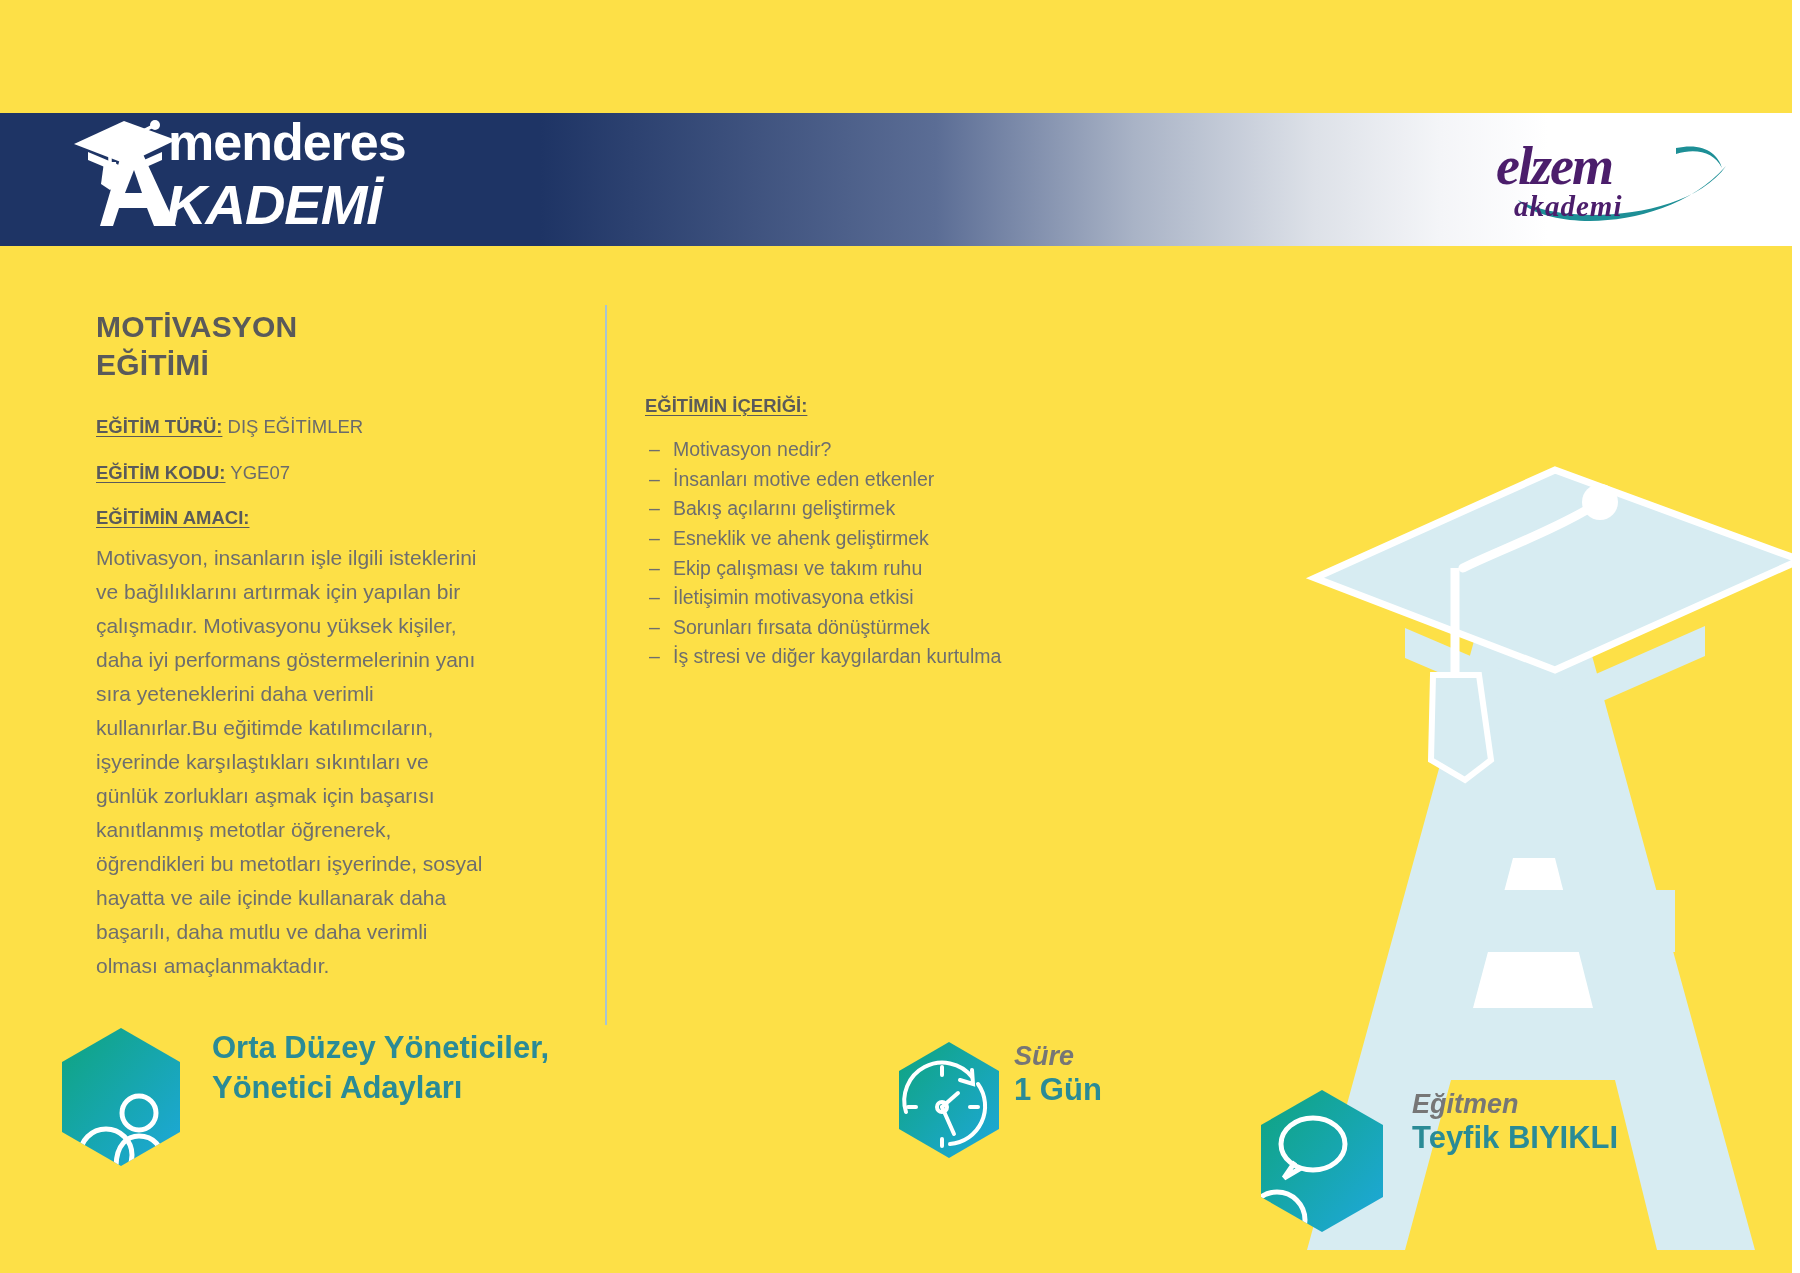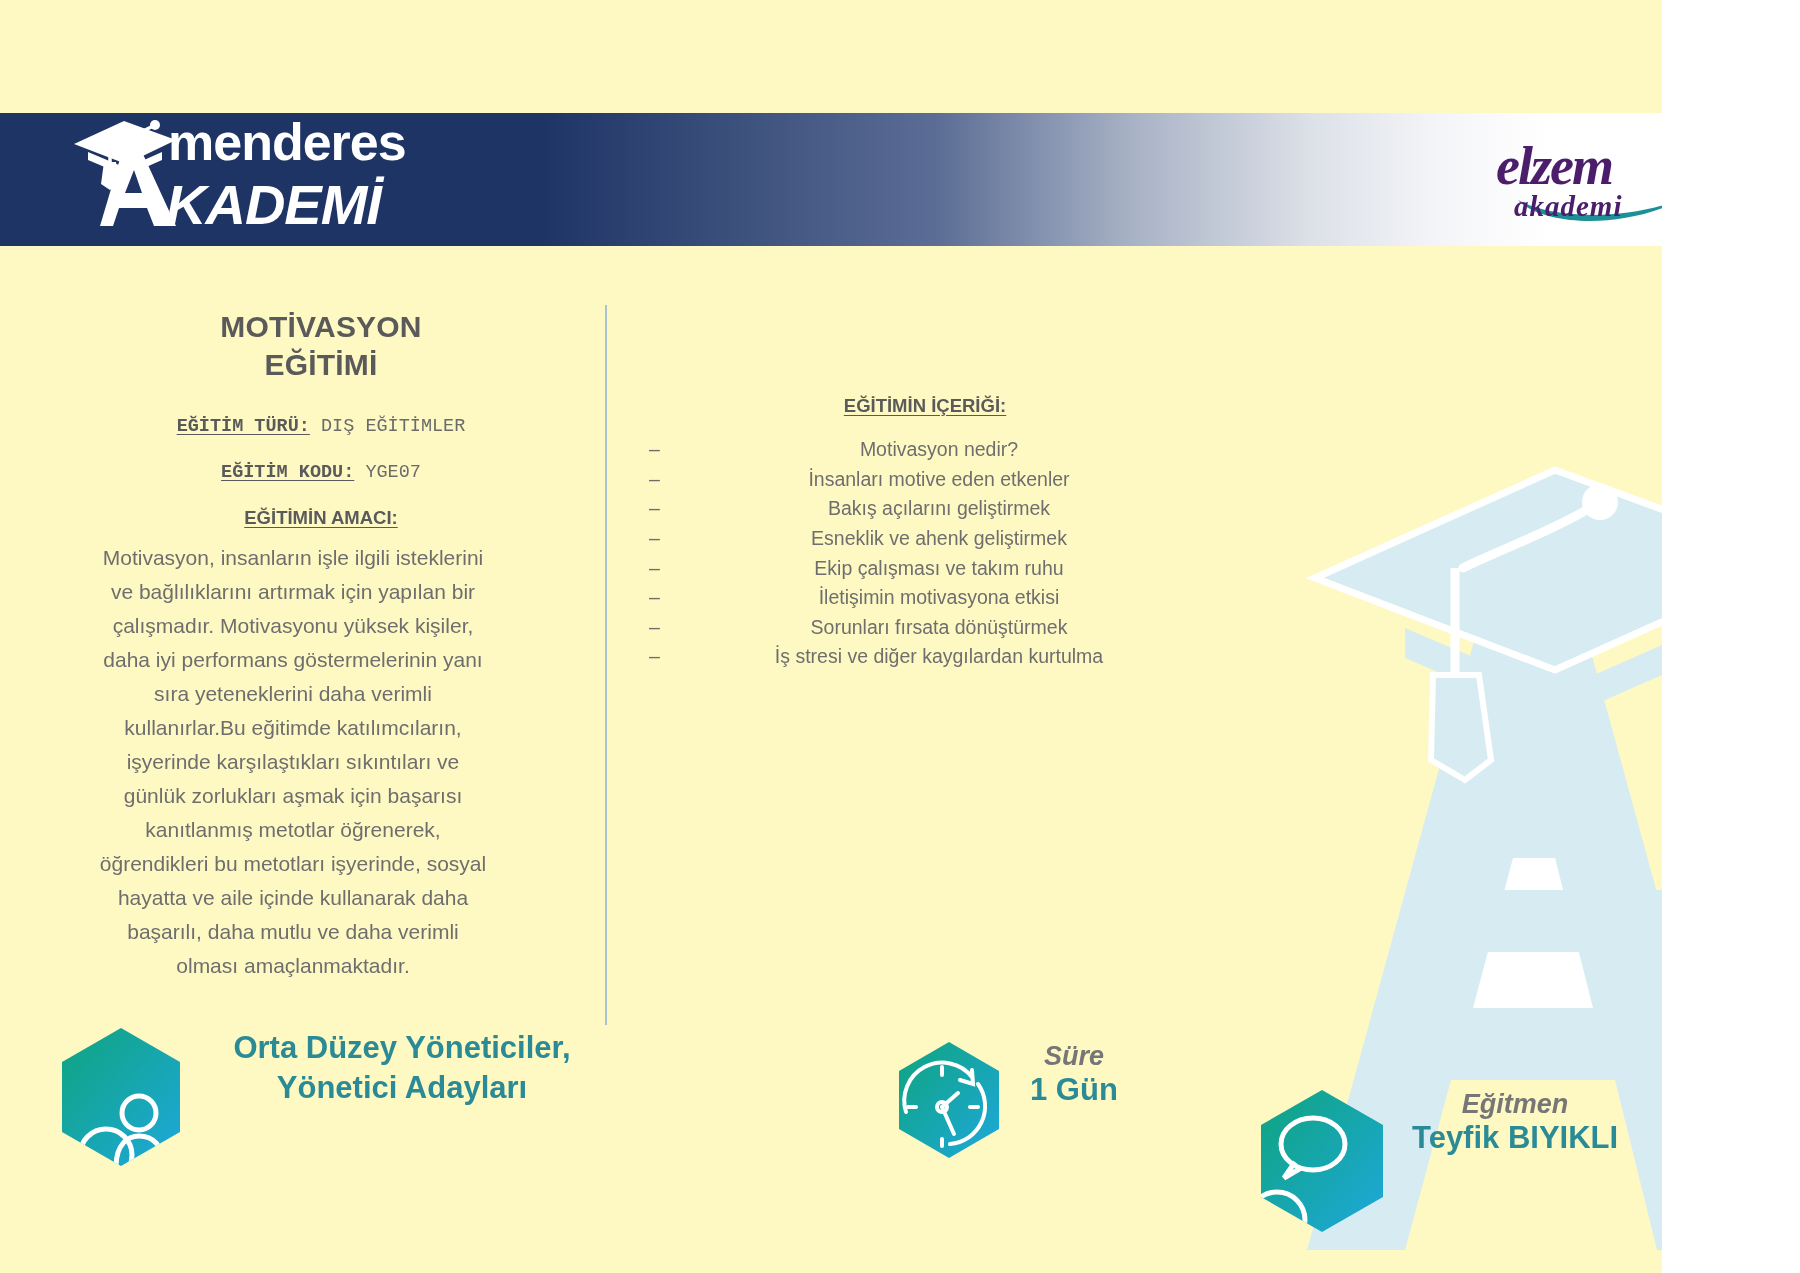--- a/index.html
+++ b/index.html
@@ -4,24 +4,23 @@
 <style>
   * { box-sizing: border-box; margin: 0; padding: 0; }
   html, body {
     width: 1800px; height: 1273px;
     background: #ffffff;
     font-family: "Liberation Sans", sans-serif;
     overflow: hidden;
   }
   #page {
     position: relative;
-    width: 1662px; height: 1273px;
-    background: #fef9c3;
+    width: 1792px; height: 1273px;
+    background: #fde047;
     overflow: hidden;
-    text-align: center;
   }
 
   
   #watermark {
     position: absolute;
     left: 1255px; top: 460px;
     width: 560px; height: 790px;
     pointer-events: none;
     z-index: 0;
   }
@@ -77,21 +76,20 @@
     color: #5a5a5a;
     line-height: 1.28;
     letter-spacing: 0.2px;
     margin-bottom: 30px;
   }
   .meta-row {
     font-size: 18.5px;
     color: #6b6b6b;
     margin-bottom: 21px;
     line-height: 1.35;
-    font-family: Liberation Mono, monospace;
   }
   .meta-row .lbl {
     font-weight: bold;
     color: #5a5a5a;
     text-decoration: underline;
     text-underline-offset: 3px;
   }
   #amac-label {
     font-size: 18.5px;
     font-weight: bold;
@@ -157,21 +155,21 @@
     color: #2a8b96;
     line-height: 1.28;
     white-space: nowrap;
   }
 
   #badge-audience { left: 56px; top: 1026px; }
   #badge-audience .badge-text { margin-left: 26px; margin-top: 2px; }
   #badge-audience .badge-value { width: 380px; white-space: normal; }
 
   #badge-duration { left: 894px; top: 1040px; }
-  #badge-duration .badge-text { margin-left: 26px; margin-top: 2px; }
+  #badge-duration .badge-text { margin-left: 10px; margin-top: 2px; }
 
   #badge-trainer { left: 1255px; top: 1088px; }
   #badge-trainer .badge-text { margin-left: 22px; margin-top: 2px; }
 </style>
 </head>
 <body>
 
 <div id="page">
 
   <svg id="watermark" viewBox="0 0 560 790" xmlns="http://www.w3.org/2000/svg">

